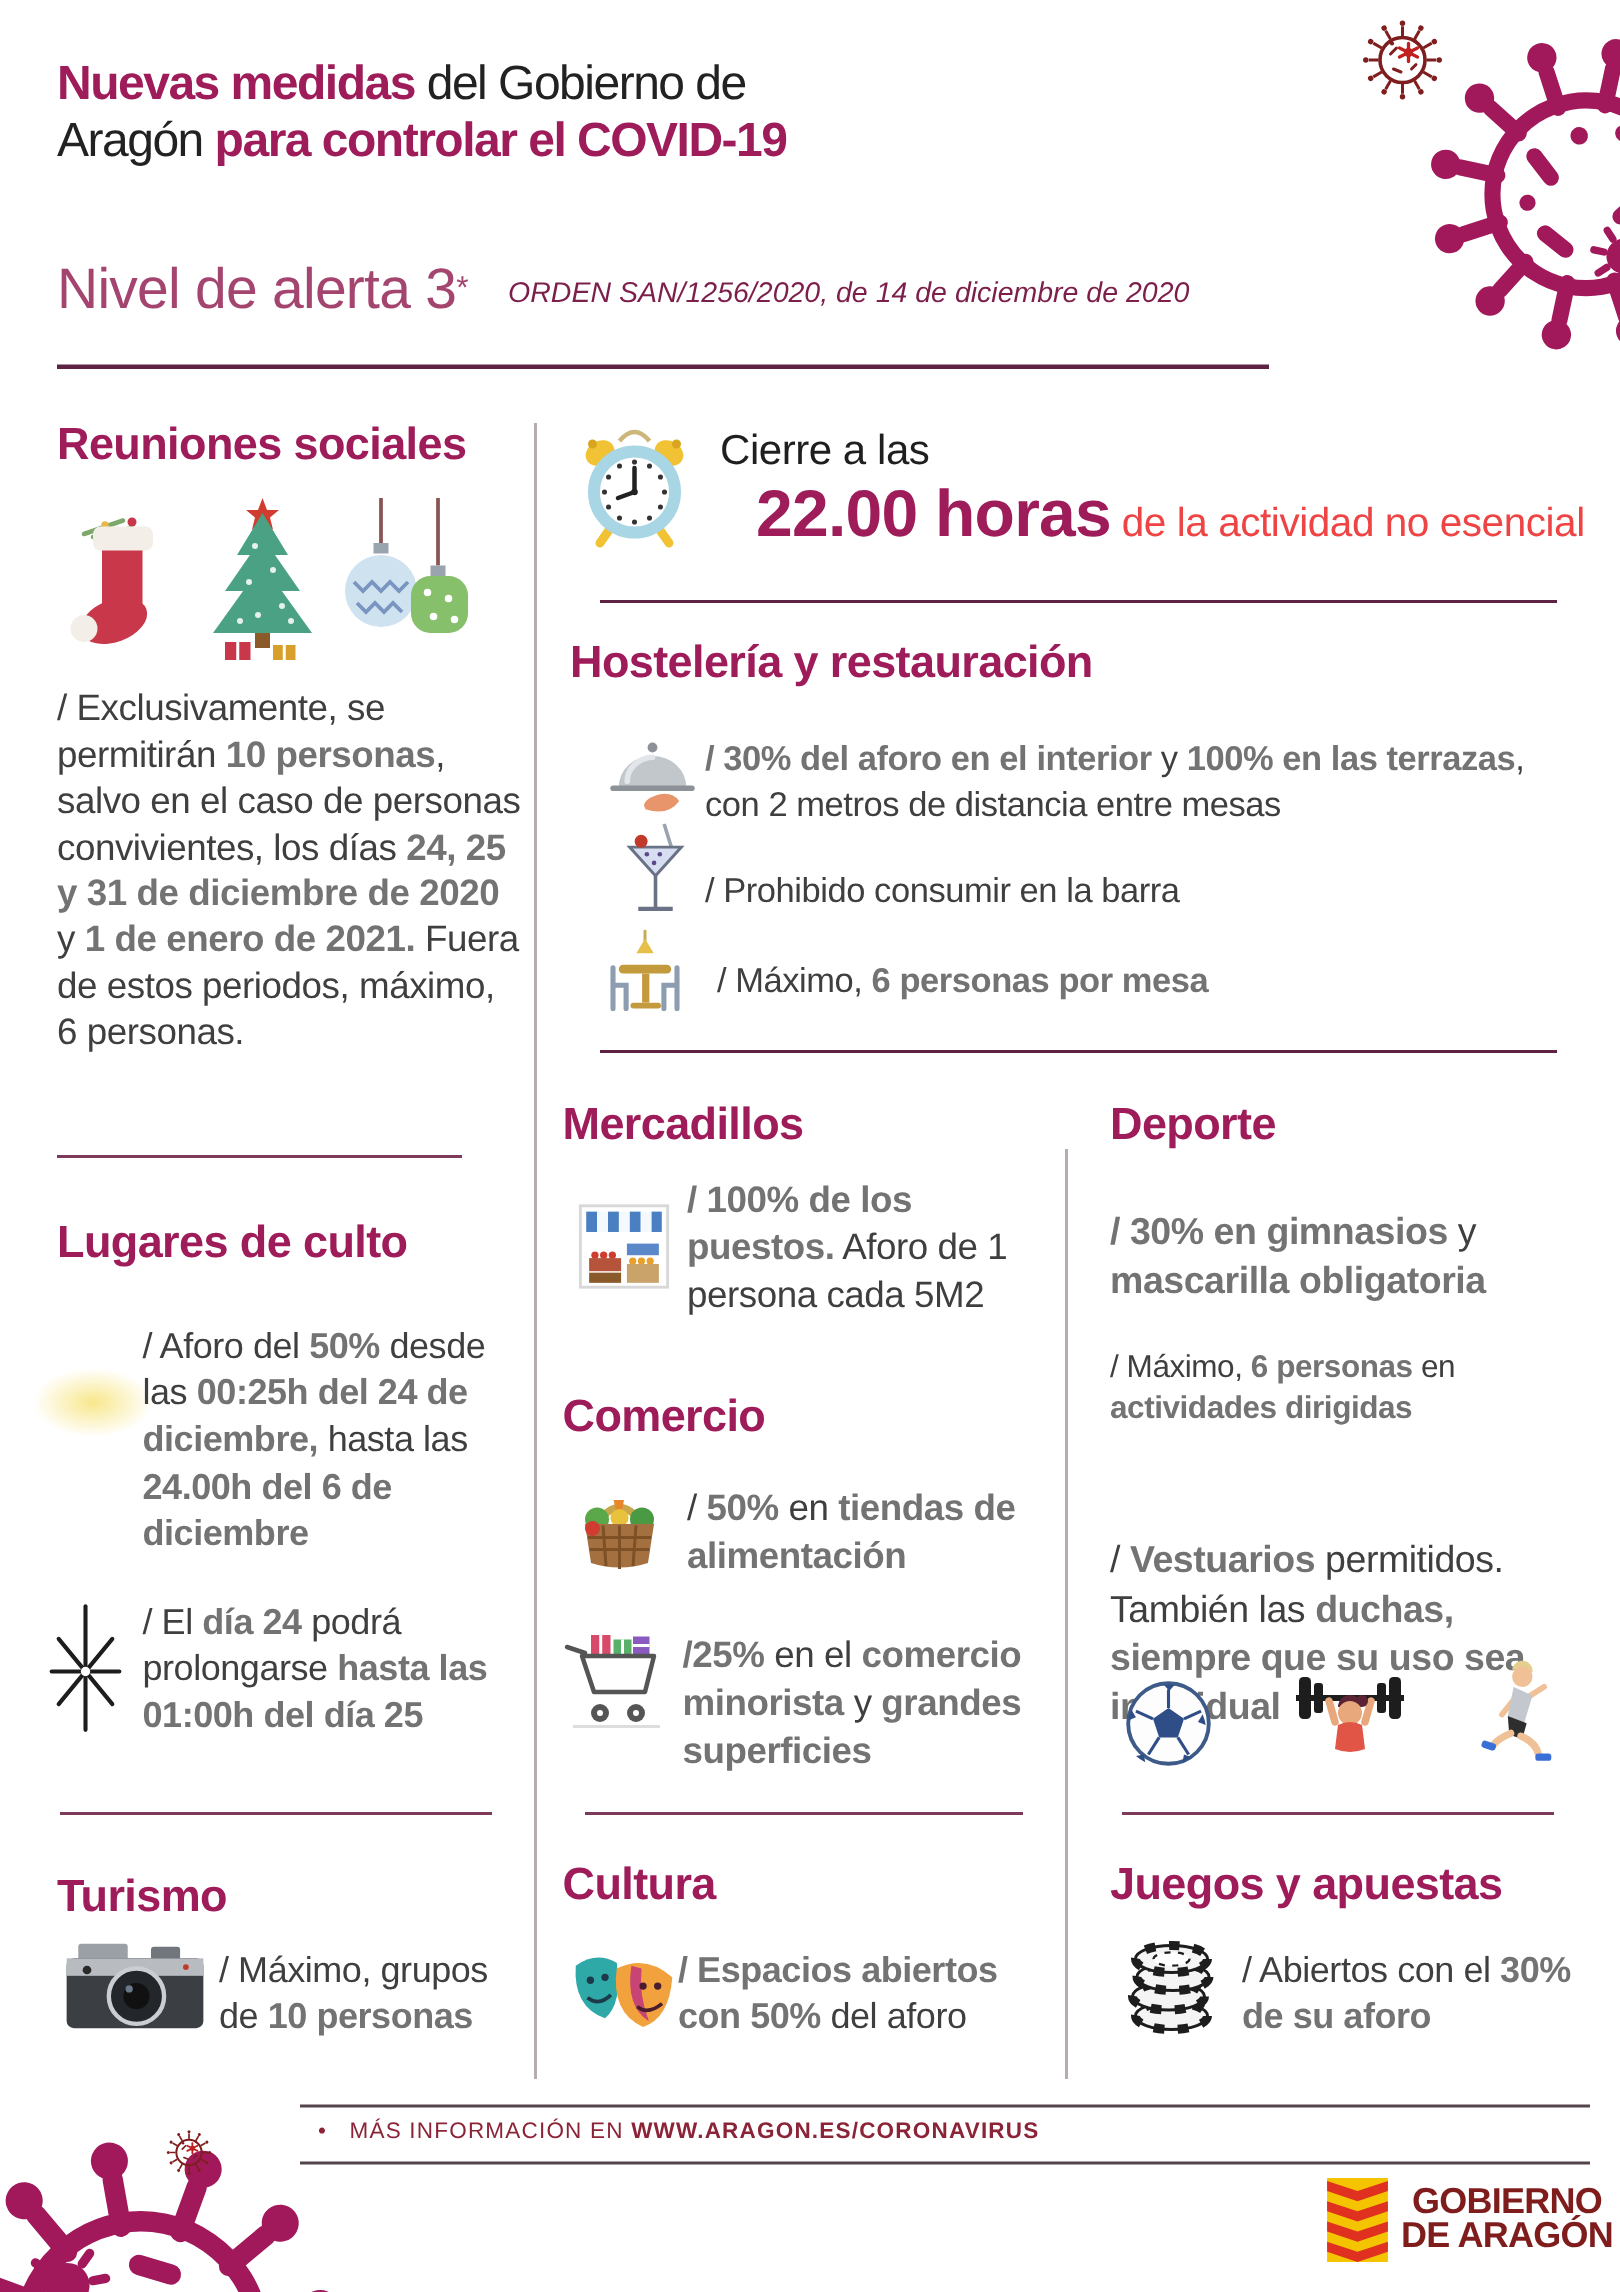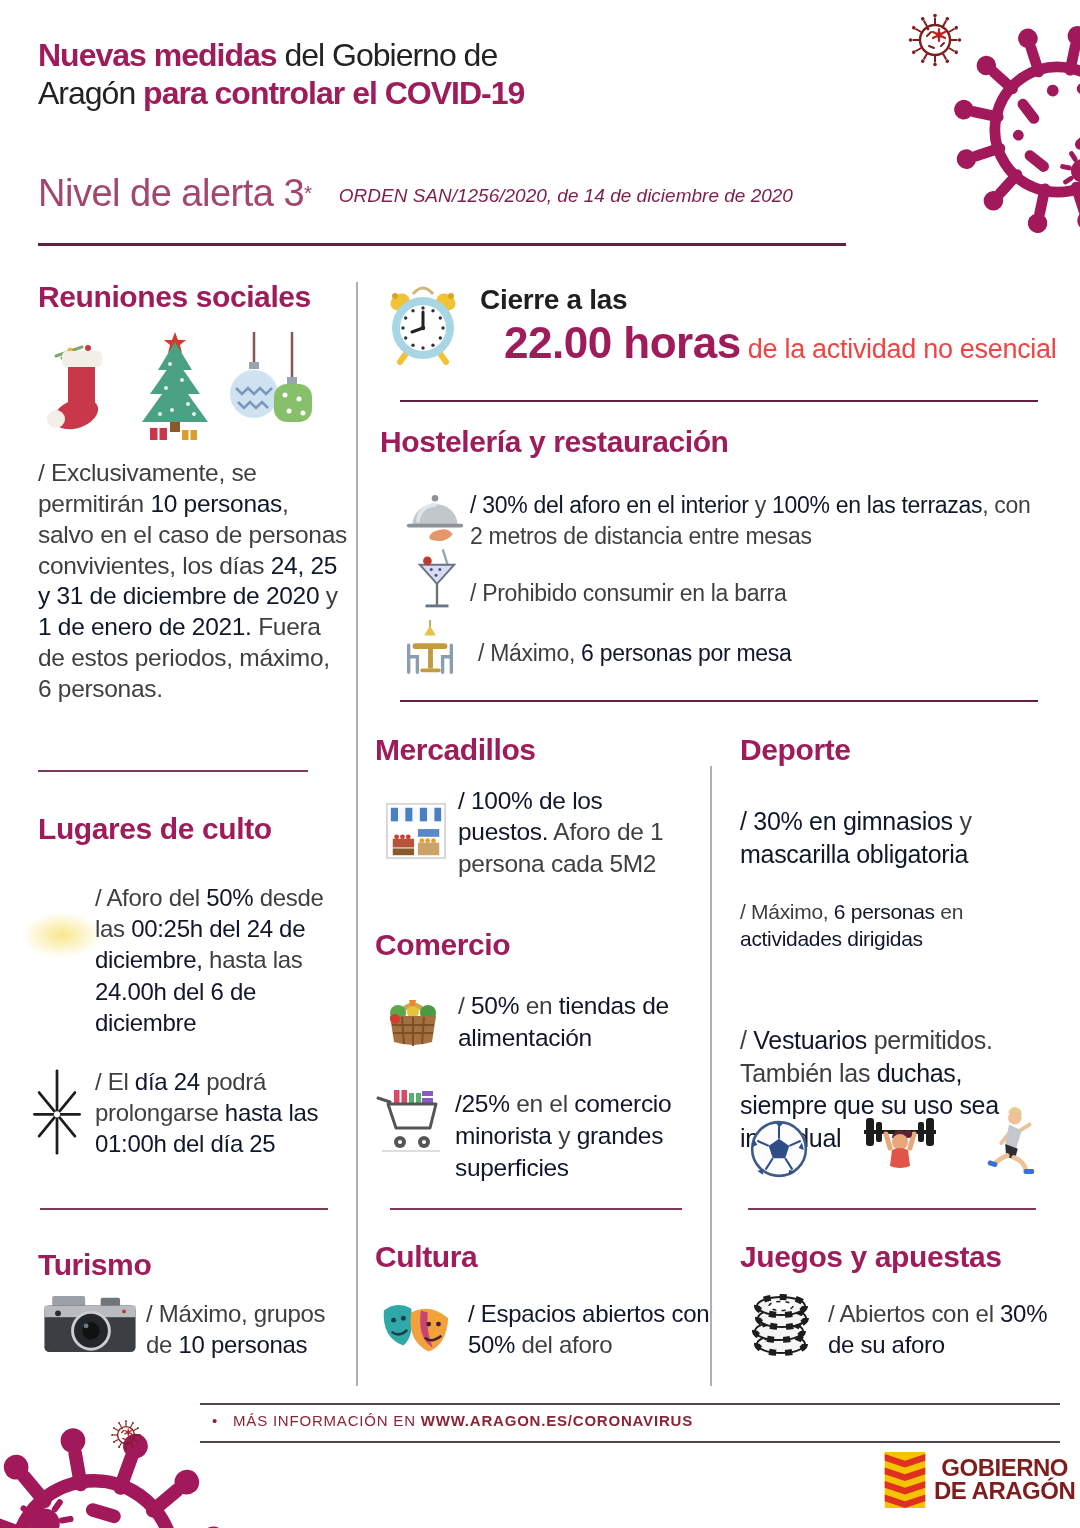--- a/index.html
+++ b/index.html
@@ -1,21 +1,21 @@
 <!DOCTYPE html>
 <html lang="es"><head>
 <meta charset="utf-8">
 <style>
   html,body{margin:0;padding:0;background:#ffffff;}
   #poster{position:relative;width:1080px;height:1528px;background:#fff;overflow:hidden;
           font-family:"Liberation Sans", sans-serif;}
   .abs{position:absolute;}
   .h2{font-weight:700;color:#9e1c59;font-size:30px;letter-spacing:-0.4px;}
   .item{color:#3f3f3f;letter-spacing:-0.3px;}
-  .item b{color:#0f172a;font-weight:400;}
+  .item b{color:#737373;font-weight:700;}
   .rule{background:#5e2242;}
   .thinrule{background:#7e3a5a;}
   .vdiv{background:#b6abb1;width:2px;}
   svg{display:block;}
 </style>
 </head>
 <body>
 
 <div id="poster">
 
@@ -255,21 +255,21 @@
           <circle cx="30" cy="28.7" r="1.7"></circle>
       </g>
       <g stroke="#222" stroke-width="3" stroke-linecap="round">
         <line x1="40" y1="46" x2="40" y2="30"></line>
           <line x1="40" y1="46" x2="29" y2="50"></line>
       </g>
       <circle cx="40" cy="46" r="2.2" fill="#222"></circle>
     </svg>
   </span>
   <div class="abs" style="left:480px;top:284px;">
-    <div style="font-size:28px;font-weight:700;color:#1f1f1f;letter-spacing:-0.3px;">Cierre a las</div>
+    <div style="font-size:28px;font-weight:400;color:#1f1f1f;letter-spacing:-0.3px;">Cierre a las</div>
     <div style="margin-top:2px;">
       <span style="font-size:44px;font-weight:700;color:#9e1c59;letter-spacing:-0.5px;margin-left:24px;">22.00 horas</span><span style="font-size:27px;font-weight:400;color:#ef4444;letter-spacing:-0.3px;"> de la actividad no esencial</span>
     </div>
   </div>
   <div class="abs rule" style="left:400px;top:400px;width:638px;height:2px;"></div>
 
   <div class="abs h2" style="left:380px;top:425px;">Hostelería y restauración</div>
 
   <span class="abs" style="left:405px;top:490px">
     <svg width="60" height="56" viewBox="0 0 64 58">
@@ -397,21 +397,21 @@
       <circle cx="16" cy="26" r="2.5" fill="#1d3a4a"></circle>
         <circle cx="26" cy="24" r="2.5" fill="#1d3a4a"></circle>
       <path d="M14 38 Q22 44 30 36" fill="none" stroke="#1d3a4a" stroke-width="2.5"></path>
       <path d="M34 18 Q30 48 52 58 Q70 52 72 24 Q54 8 34 18 Z" fill="#f2a23c"></path>
       <path d="M44 16 Q40 44 56 54 Q49 36 51 18 Z" fill="#c23a7a" opacity="0.9"></path>
       <circle cx="52" cy="30" r="2.5" fill="#4a1d2e"></circle>
         <circle cx="62" cy="30" r="2.5" fill="#4a1d2e"></circle>
       <path d="M48 44 Q55 50 65 42" fill="none" stroke="#4a1d2e" stroke-width="2.5"></path>
     </svg>
   </span>
-  <div class="abs item" style="left:468px;top:1298px;width:255px;font-size:24px;line-height:1.3;"><b>/ Espacios abiertos con 50%</b><span> del aforo</span></div>
+  <div class="abs item" style="left:452px;top:1298px;width:255px;font-size:24px;line-height:1.3;"><b>/ Espacios abiertos con 50%</b><span> del aforo</span></div>
 
   <div class="abs h2" style="left:740px;top:733px;">Deporte</div>
   <div class="abs item" style="left:740px;top:805px;width:305px;font-size:25px;line-height:1.3;"><b>/ 30% en gimnasios</b><span> y </span><b>mascarilla obligatoria</b></div>
   <div class="abs item" style="left:740px;top:898px;width:305px;font-size:21px;line-height:1.3;"><span>/ Máximo, </span><b>6 personas</b><span> en </span><b>actividades dirigidas</b></div>
   <div class="abs item" style="left:740px;top:992px;width:312px;font-size:25px;line-height:1.3;margin-top:32px;"><span>/ </span><b>Vestuarios</b><span> permitidos. También las </span><b>duchas, siempre que su uso sea individual</b></div>
 
   <span class="abs" style="left:748px;top:1118px">
     <svg width="62" height="62" viewBox="0 0 60 60">
       <circle cx="30" cy="30" r="26" fill="#fdfdfd" stroke="#3d5a88" stroke-width="2.5"></circle>
       <polygon points="30,20 40,27 36,39 24,39 20,27" fill="#2f4d86"></polygon>

